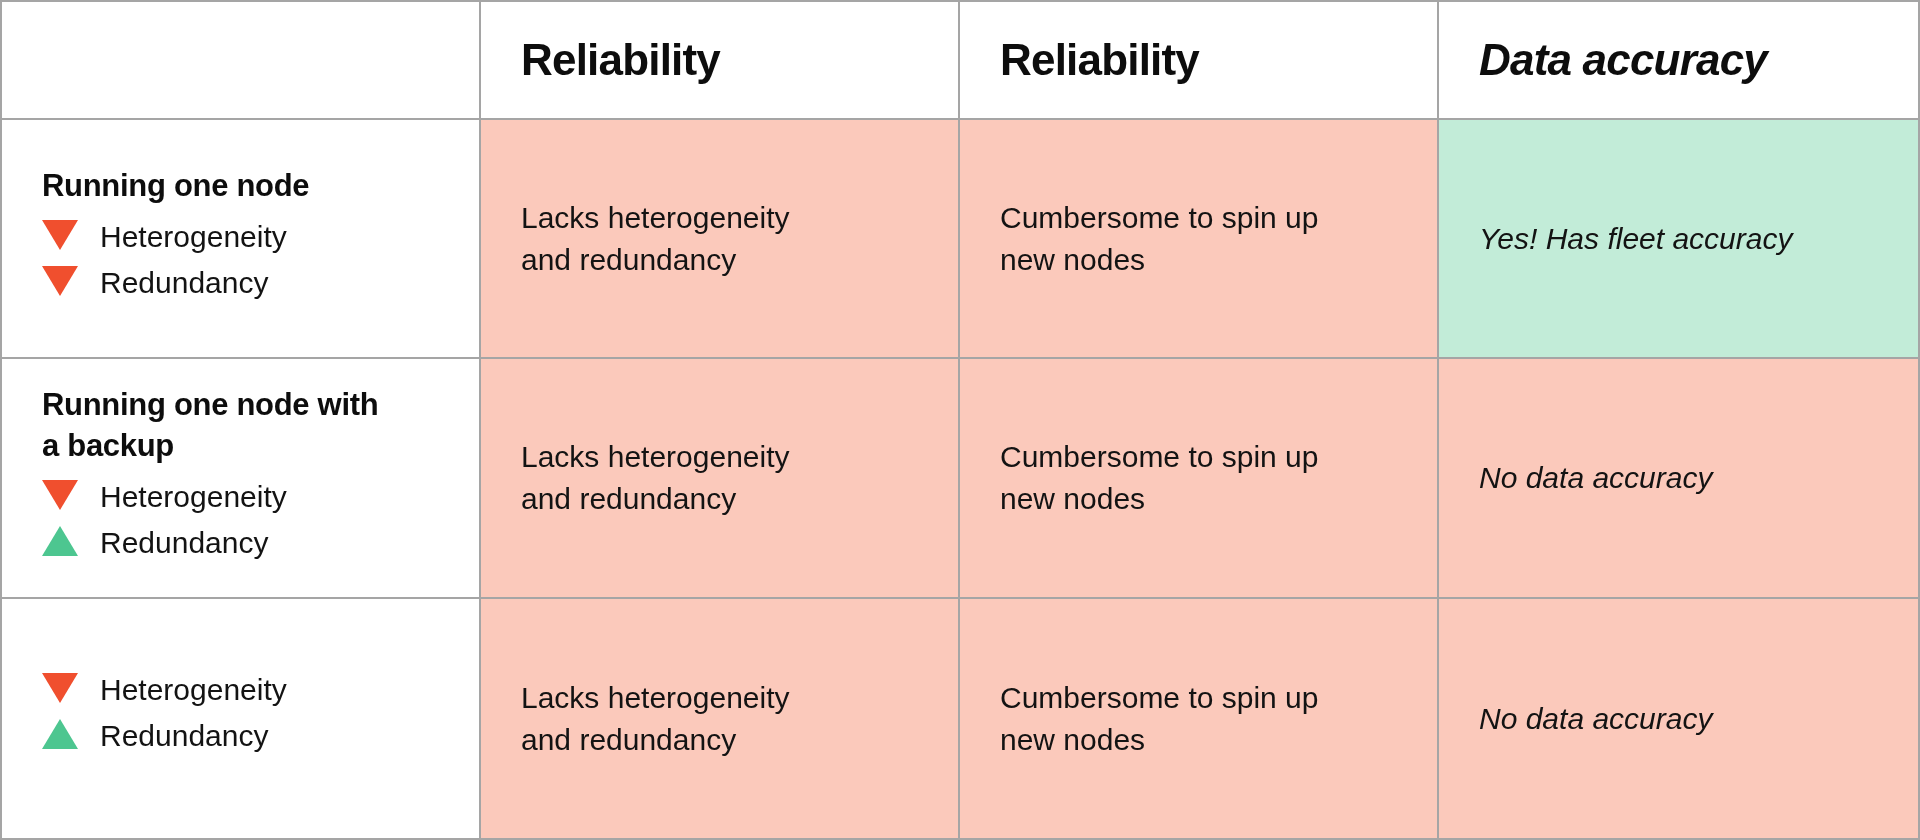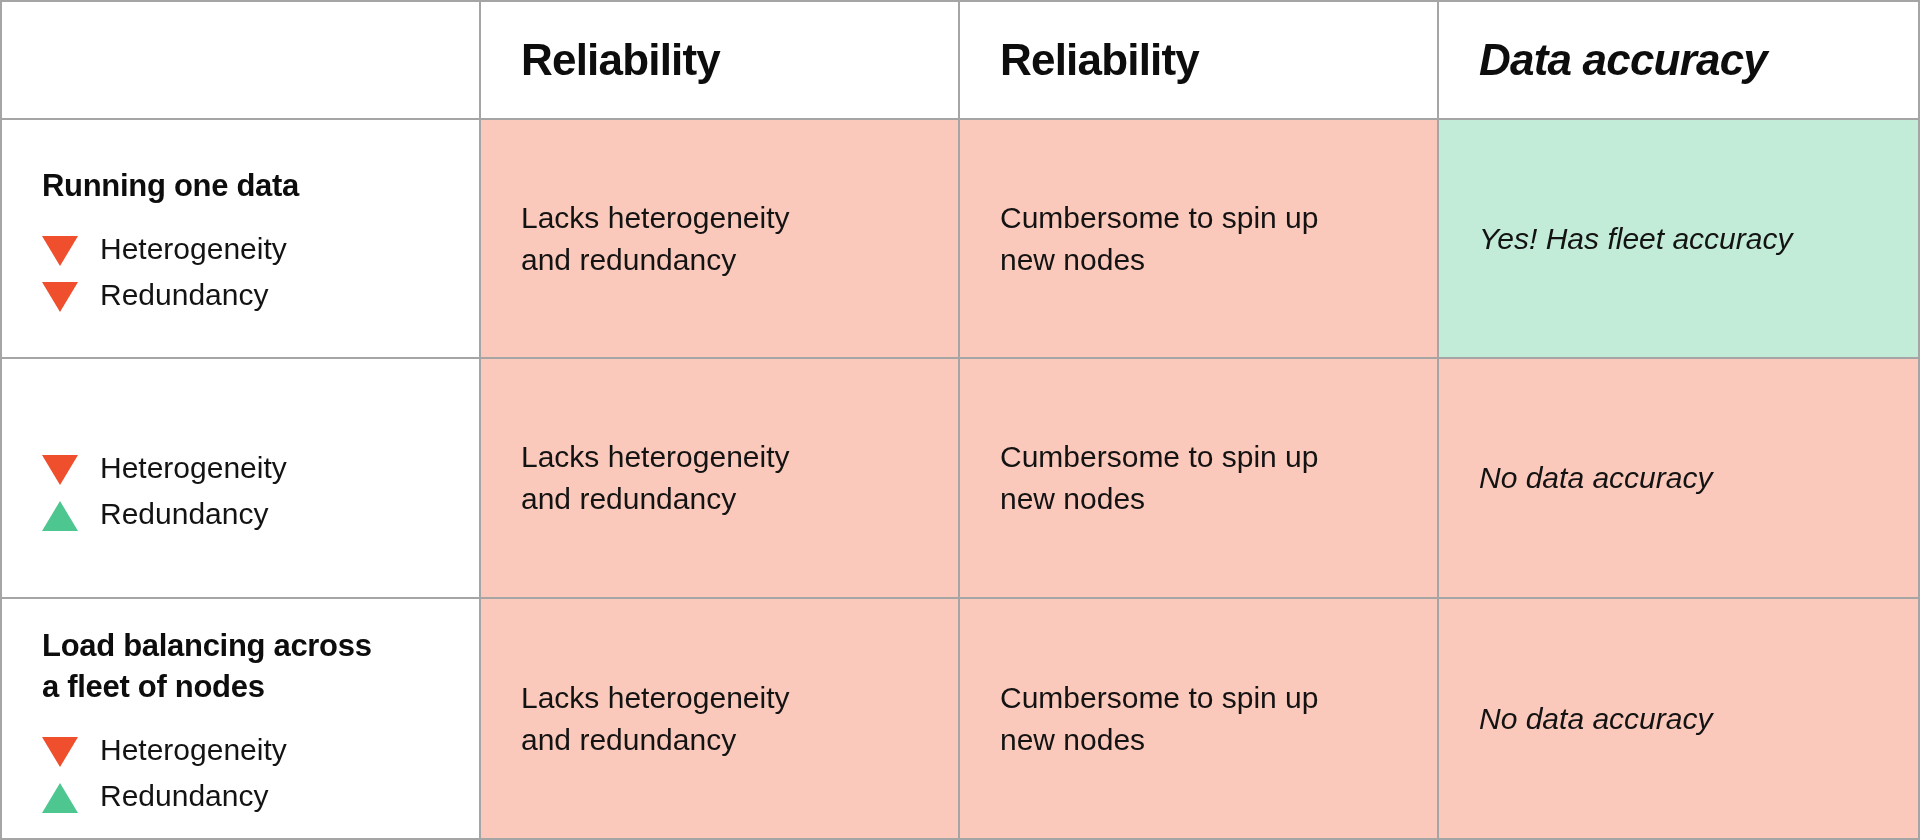--- a/index.html
+++ b/index.html
@@ -48,21 +48,21 @@
   .row-title{
     font-weight:bold;
     font-size:31px;
     line-height:41px;
     letter-spacing:-0.3px;
     margin-bottom:14px;
     color:var(--header-text);
   }
   .legend-row{
     display:flex;
-    align-items:flex-end;
+    align-items:flex-start;
     gap:22px;
     height:46px;
     font-size:30px;
   }
   .tri{
     display:inline-block;
     width:0; height:0;
     border-left:18px solid transparent;
     border-right:18px solid transparent;
     flex-shrink:0;
@@ -83,21 +83,21 @@
   </div>
   <div class="cell header-cell">
     <span>Reliability</span>
   </div>
   <div class="cell header-cell last-col">
     <span>Data accuracy</span>
   </div>
 
   <div class="cell label-cell">
     <div class="row-title">
-      <div>Running one data</div>
+      <div>Running one node</div>
       <div></div>
     </div>
     <div class="legend">
       <div class="legend-row">
         <span class="tri" data-dir="down"></span>
         <span>Heterogeneity</span>
       </div>
       <div class="legend-row">
         <span class="tri" data-dir="down"></span>
         <span>Redundancy</span>
@@ -118,20 +118,22 @@
   </div>
   <div class="cell data-cell last-col" data-sentiment="positive">
     <div class="cell-text">
       <div>Yes! Has fleet accuracy</div>
       <div></div>
     </div>
   </div>
 
   <div class="cell label-cell">
     <div class="row-title">
+      <div>Running one node with</div>
+      <div>a backup</div>
     </div>
     <div class="legend">
       <div class="legend-row">
         <span class="tri" data-dir="down"></span>
         <span>Heterogeneity</span>
       </div>
       <div class="legend-row">
         <span class="tri" data-dir="up"></span>
         <span>Redundancy</span>
       </div>
@@ -150,24 +152,20 @@
     </div>
   </div>
   <div class="cell data-cell last-col" data-sentiment="negative">
     <div class="cell-text">
       <div>No data accuracy</div>
       <div></div>
     </div>
   </div>
 
   <div class="cell label-cell last-row">
-    <div class="row-title">
-      <div>Load balancing across</div>
-      <div>a fleet of nodes</div>
-    </div>
     <div class="legend">
       <div class="legend-row">
         <span class="tri" data-dir="down"></span>
         <span>Heterogeneity</span>
       </div>
       <div class="legend-row">
         <span class="tri" data-dir="up"></span>
         <span>Redundancy</span>
       </div>
     </div>

